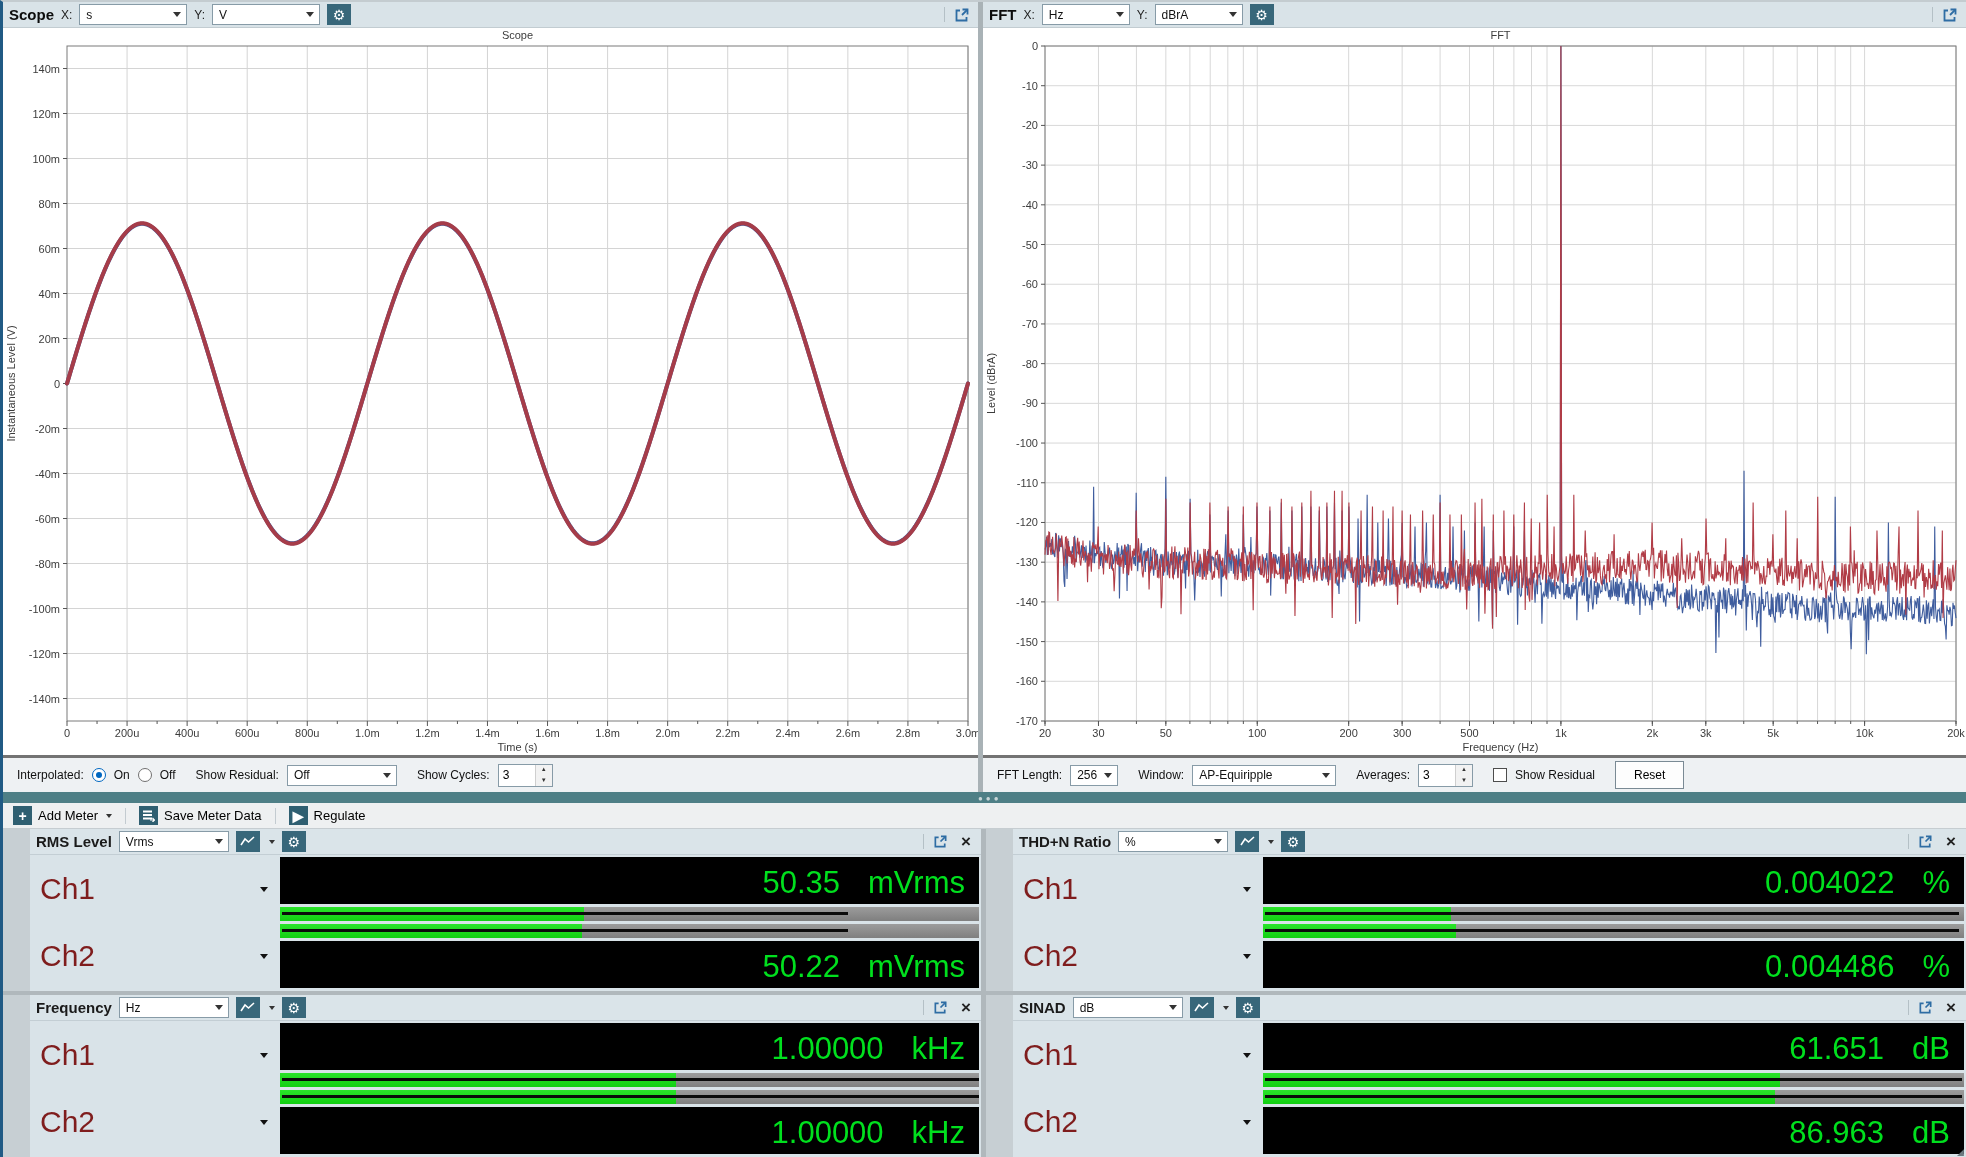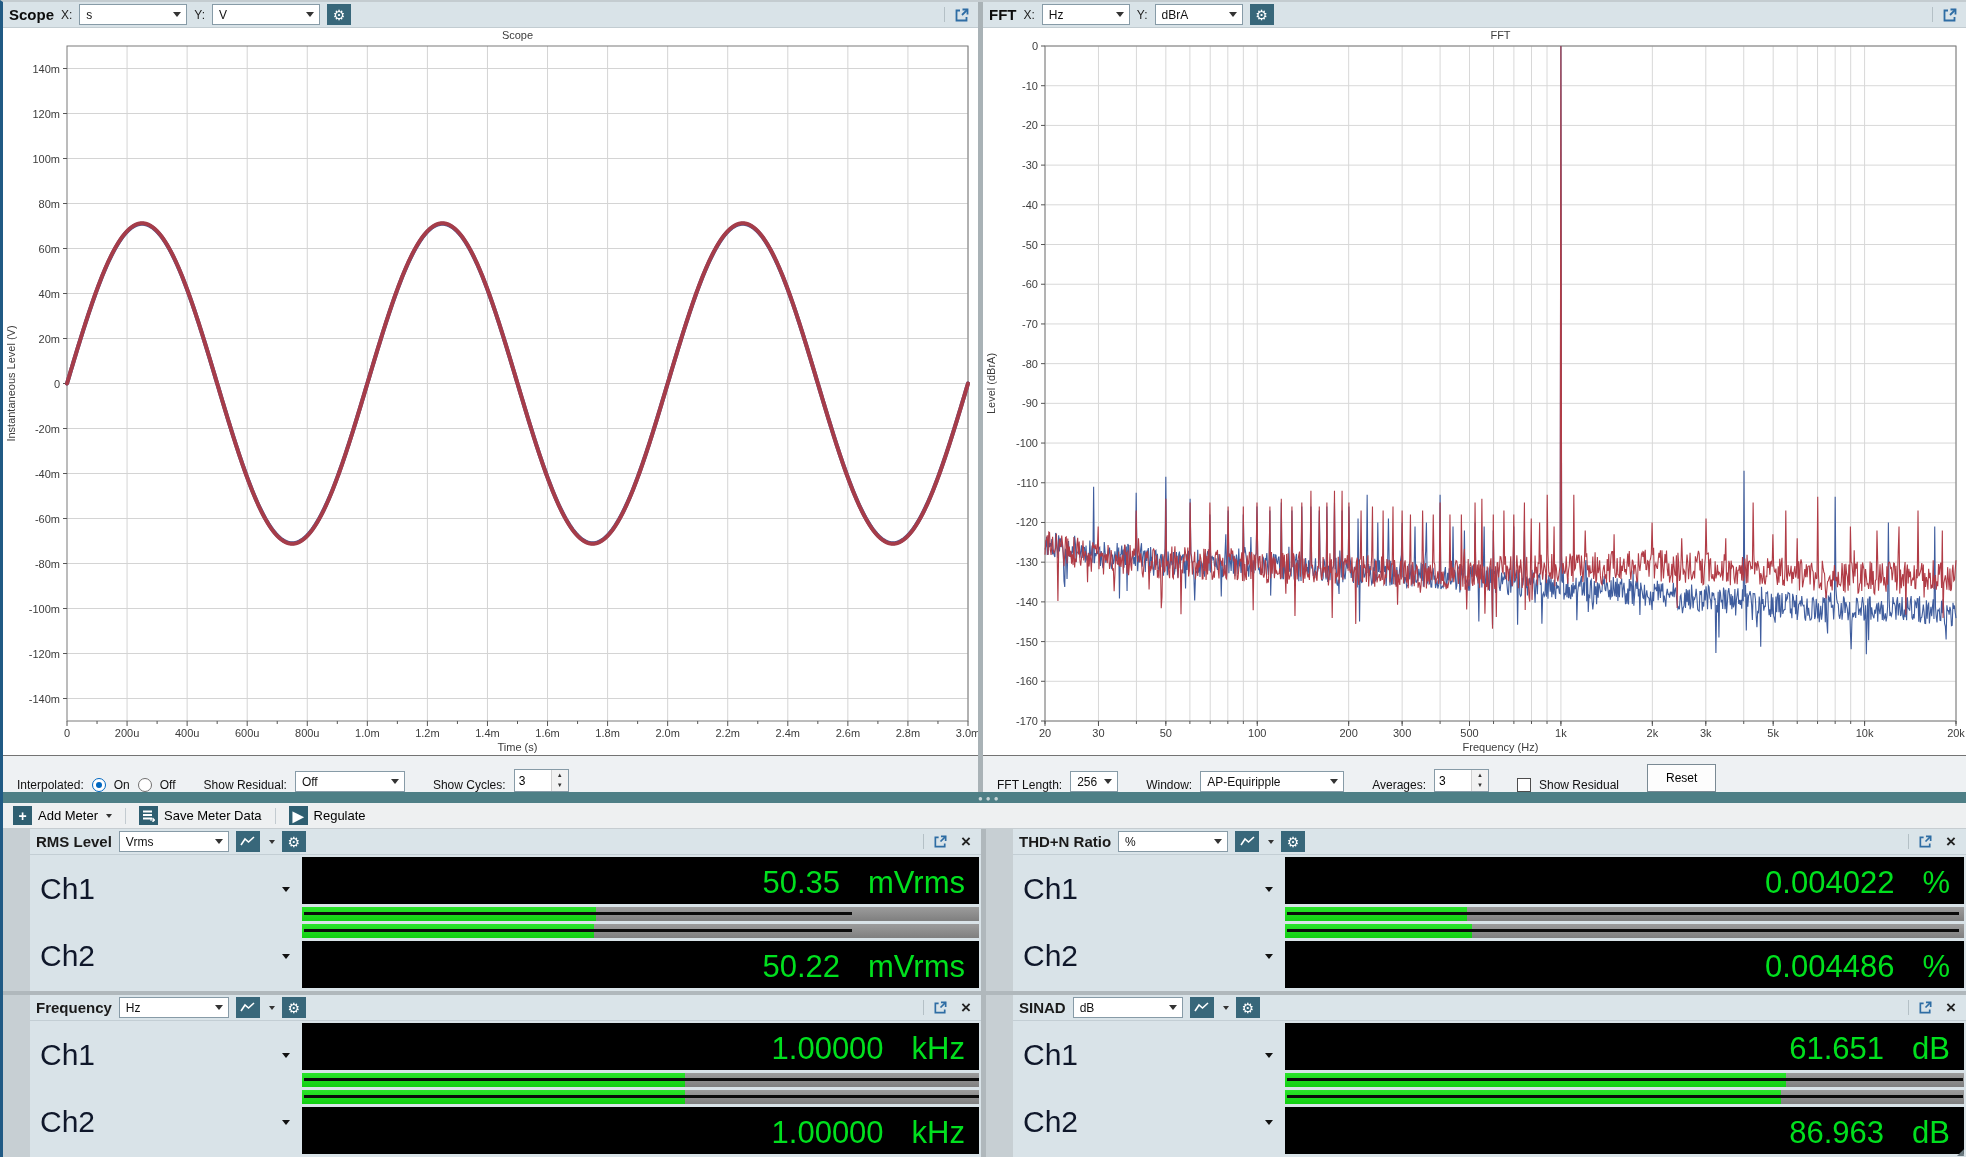--- a/index.html
+++ b/index.html
@@ -45,25 +45,25 @@
     display:inline-flex; align-items:center; justify-content:center;
     font-size:14px; padding:0; cursor:pointer; flex:none;
   }
   .popout { background:none; border:none; padding:0 2px; cursor:pointer; display:inline-flex; align-items:center; flex:none;}
   .closebtn { background:none; border:none; font-size:17px; font-weight:bold; color:#222; cursor:pointer; padding:0 4px; flex:none;}
 
   .plot { flex:1; position:relative; background:#fff; min-height:0; }
   .plot svg { position:absolute; left:0; top:0; }
 
   .pfoot {
-    height:37px; flex:none; background:#eef1f3; border-top:1px solid #737373;
-    display:flex; align-items:flex-end; font-size:12px; gap:8px; padding:0 14px; color:#111;
+    height:37px; flex:none; background:#eef1f3; border-top:3px solid #737373;
+    display:flex; align-items:center; font-size:12px; gap:8px; padding:0 14px; color:#111;
   }
   .flbl { white-space:nowrap; }
-  .gap24 { margin-left:20px; }
+  .gap24 { margin-left:12px; }
   .radio { width:14px; height:14px; border-radius:50%; border:1px solid #707070; background:#fff; display:inline-block; position:relative; flex:none;}
   .radio.sel { border:1px solid #0067c0; }
   .radio.sel::after { content:""; position:absolute; inset:3px; border-radius:50%; background:#0067c0; }
   .checkbox { width:14px; height:14px; border:1px solid #4d4d4d; background:#fff; display:inline-block; flex:none;}
   .spin { display:inline-flex; border:1px solid #879ba7; background:#fff; height:23px; }
   .spin input { border:none; outline:none; width:36px; font-size:12px; padding:0 4px; font-family:"Liberation Sans",sans-serif; }
   .spinbtns { display:flex; flex-direction:column; width:17px; border-left:1px solid #cfcfcf; }
   .spinbtns button { flex:1; border:none; background:#f2f2f2; font-size:6px; line-height:5px; padding:0; color:#333; cursor:pointer;}
   .pushbtn { height:28px; padding:0 18px; background:#fdfdfd; border:1px solid #7a8a94; font-size:12px; cursor:pointer; }
 
@@ -88,22 +88,22 @@
   .mhead {
     height:26px; flex:none; background:#dae4e9; border-bottom:1px solid #c3ced4;
     display:flex; align-items:center; gap:7px; padding:0 6px;
   }
   .mtitle { font-weight:bold; font-size:15px; }
   .chartbtn svg { display:block; }
   .mbody { flex:1; display:flex; flex-direction:column; padding:2px 2px 3px 0; }
   .chblock { flex:1; display:flex; min-height:0; }
   .chsep { height:3px; flex:none; }
   .chlabel {
-    width:272px; flex:none; display:flex; align-items:center; justify-content:space-between;
-    padding:0 12px 0 10px; font-size:30px; color:#0f172a;
+    width:250px; flex:none; display:flex; align-items:center; justify-content:space-between;
+    padding:0 12px 0 10px; font-size:30px; color:#7f1d1d;
   }
   .chlabel .tri { border-top-color:#111; }
   .chstack { flex:1; display:flex; flex-direction:column; min-width:0; }
   .display {
     height:47px; flex:none; background:#000; display:flex; align-items:baseline;
     justify-content:flex-end; gap:28px; padding:6px 14px 0 0;
   }
   .val, .unit { color:#00e01e; font-size:31px; line-height:40px; white-space:nowrap; }
   .bar { height:14px; flex:none; background:linear-gradient(#9c9c9c,#7f7f7f); position:relative; overflow:hidden; }
   .chblock .bar { margin-top:3px; }

